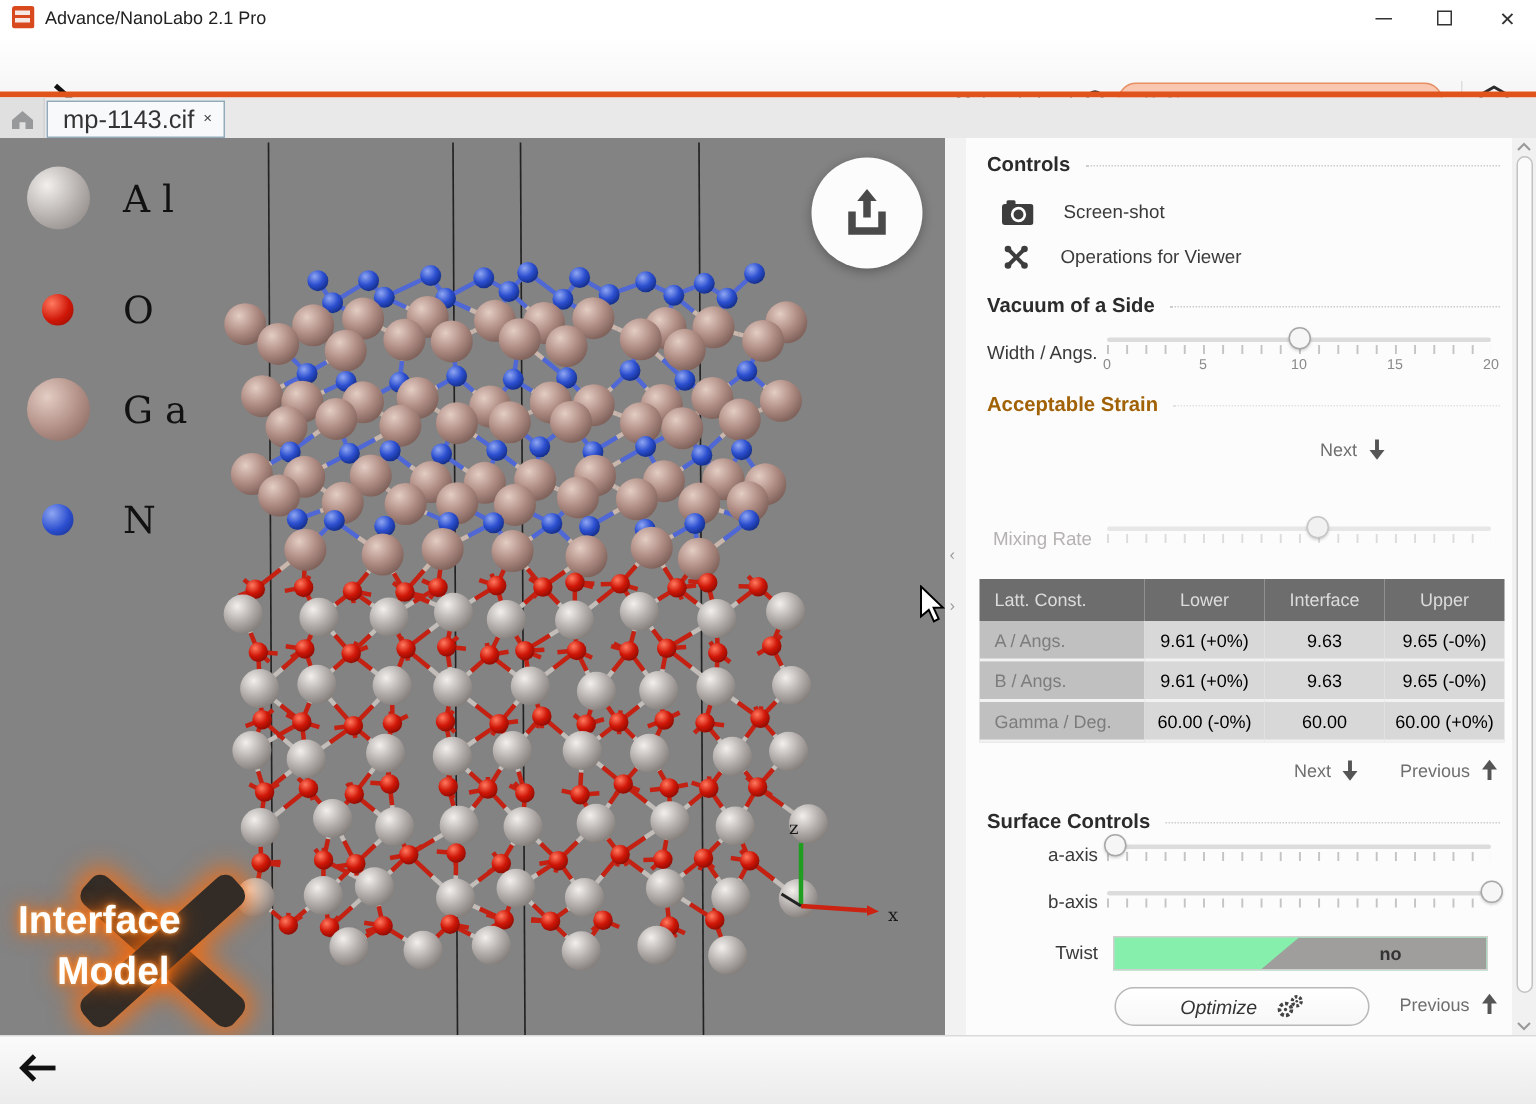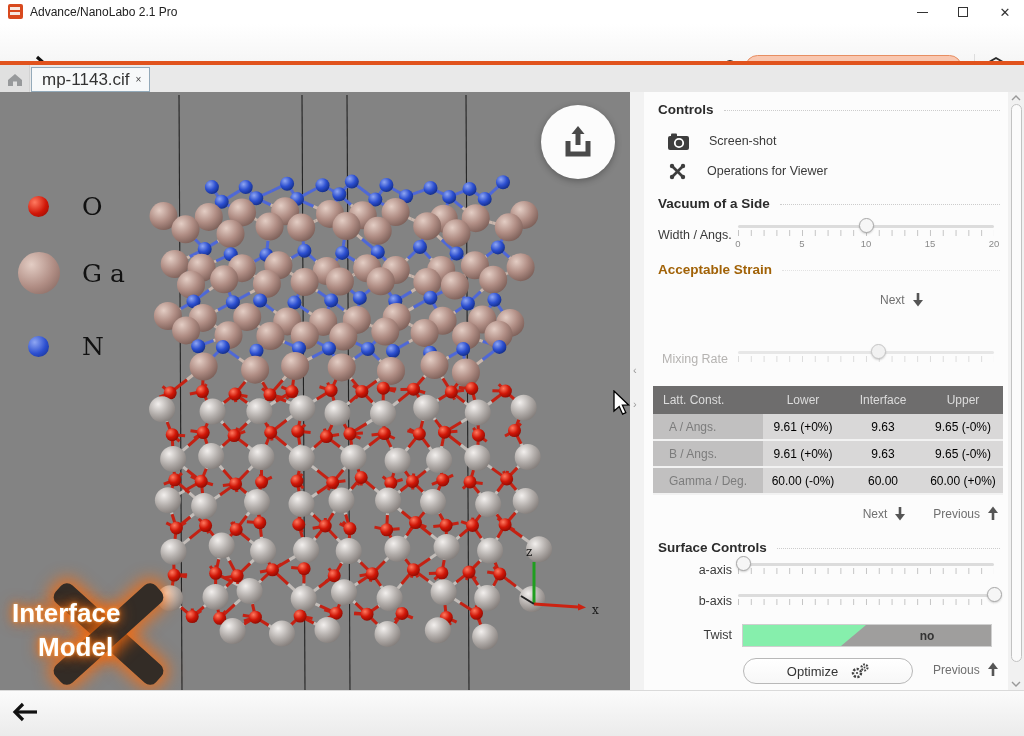--- a/index.html
+++ b/index.html
@@ -84,29 +84,29 @@
   .field-label.dis { color:#b5b3b1; }
   .strain-input { position:absolute; left:14px; top:196px; width:194px; height:24px; border:1px solid #d4d4d4;
     background:#fff; color:#b5b5b5; font-size:12px; padding:0 8px; outline:none; font-family:"Liberation Sans",sans-serif; }
   .navbtn { display:inline-flex; align-items:center; gap:6px; font-size:12px; color:#6f6f6f; }
   .lat-table { position:absolute; left:9px; top:294px; width:350px; display:grid;
     grid-template-columns:110px 80px 80px 80px; }
   .lat-table .h { background:#6e6d6d; color:#dcdcdc; font-size:12px; height:28px; display:flex; align-items:center; justify-content:center; }
   .lat-table .h.first { justify-content:flex-start; padding-left:10px; }
   .lat-table .c { font-size:12px; color:#000000; height:27px; display:flex; align-items:center; justify-content:center;
     background:#d9d8d8; border-bottom:2px solid #f2f2f2; }
-  .lat-table .c.lbl { background:#c1c0c0; color:#7c7c7c; justify-content:flex-start; padding-left:16px; }
+  .lat-table .c.lbl { background:#c1c0c0; color:#7c7c7c; justify-content:flex-start; padding-left:10px; }
   .nav-row { position:absolute; top:414px; right:8px; display:flex; gap:26px; }
   .twist-toggle { position:absolute; left:98px; top:532px; width:250px; height:23px; background:#86efac; border:1px solid #cfcfcf; }
   .twist-gray { position:absolute; right:0; top:0; bottom:0; width:150px; background:#9f9e9d;
     clip-path:polygon(25px 0,100% 0,100% 100%,0 100%); display:flex; align-items:center; justify-content:center; }
   .twist-gray span { font-size:12px; color:#333; font-weight:bold; padding-left:22px; }
   .optimize-btn { position:absolute; left:99px; top:566px; width:170px; height:26px; border:1px solid #b8b8b8;
     border-radius:13px; background:linear-gradient(#ffffff,#f7f7f7); display:flex; align-items:center; justify-content:center;
-    gap:13px; font-size:13px; color:#333; }
+    gap:13px; font-size:13px; color:#333;font-style:italic; }
 
   
   .scrollbar { left:1008px; top:92px; width:16px; height:598px; background:#f1f1f1; }
   .sb-thumb { position:absolute; left:2.5px; top:12px; width:11px; height:558px; border:1px solid #c2c2c2;
     border-radius:6px; background:#fbfbfb; }
   .sb-ch { position:absolute; left:3px; }
 
   
   .bottombar { left:0; top:690px; width:1024px; height:46px; background:linear-gradient(#fbfbfb,#ebebeb); border-top:1px solid #dadada; }
   .back-btn { left:10px; top:700px; width:30px; height:24px; }
@@ -1300,20 +1300,24 @@
       <circle cx="446.3" cy="525.4" r="6.5" fill="url(#g-O)"></circle>
       <circle cx="219.7" cy="526.3" r="6.5" fill="url(#g-O)"></circle>
       <circle cx="327.5" cy="538.1" r="13" fill="url(#g-Al)"></circle>
       <circle cx="437.9" cy="538.2" r="13" fill="url(#g-Al)"></circle>
       <circle cx="232.6" cy="539.1" r="13" fill="url(#g-Al)"></circle>
       <circle cx="282.0" cy="541.5" r="13" fill="url(#g-Al)"></circle>
       <circle cx="387.5" cy="541.9" r="13" fill="url(#g-Al)"></circle>
       <circle cx="485.1" cy="544.8" r="13" fill="url(#g-Al)"></circle>
     </svg>
 
+  <div class="legend-item" style="left:18px; top:19px;">
+    <div class="legend-sphere" style="height: 42px; width: 42px; background: radial-gradient(circle at 32% 30%, rgb(242, 239, 237), rgb(179, 174, 171) 55%, rgb(131, 125, 122));"></div>
+    <div class="legend-label">A l</div>
+  </div>
   <div class="legend-item" style="left:28px; top:100px;">
     <div class="legend-sphere" style="height: 21px; width: 21px; background: radial-gradient(circle at 32% 30%, rgb(255, 122, 96), rgb(208, 23, 8) 55%, rgb(140, 11, 2));"></div>
     <div class="legend-label" style="margin-left:33px;">O</div>
   </div>
   <div class="legend-item" style="left:18px; top:160px;">
     <div class="legend-sphere" style="height: 42px; width: 42px; background: radial-gradient(circle at 32% 30%, rgb(227, 205, 196), rgb(176, 141, 132) 55%, rgb(124, 95, 88));"></div>
     <div class="legend-label">G a</div>
   </div>
   <div class="legend-item" style="left:28px; top:240px;">
     <div class="legend-sphere" style="height: 21px; width: 21px; background: radial-gradient(circle at 32% 30%, rgb(143, 166, 242), rgb(44, 79, 208) 55%, rgb(18, 44, 134));"></div>

